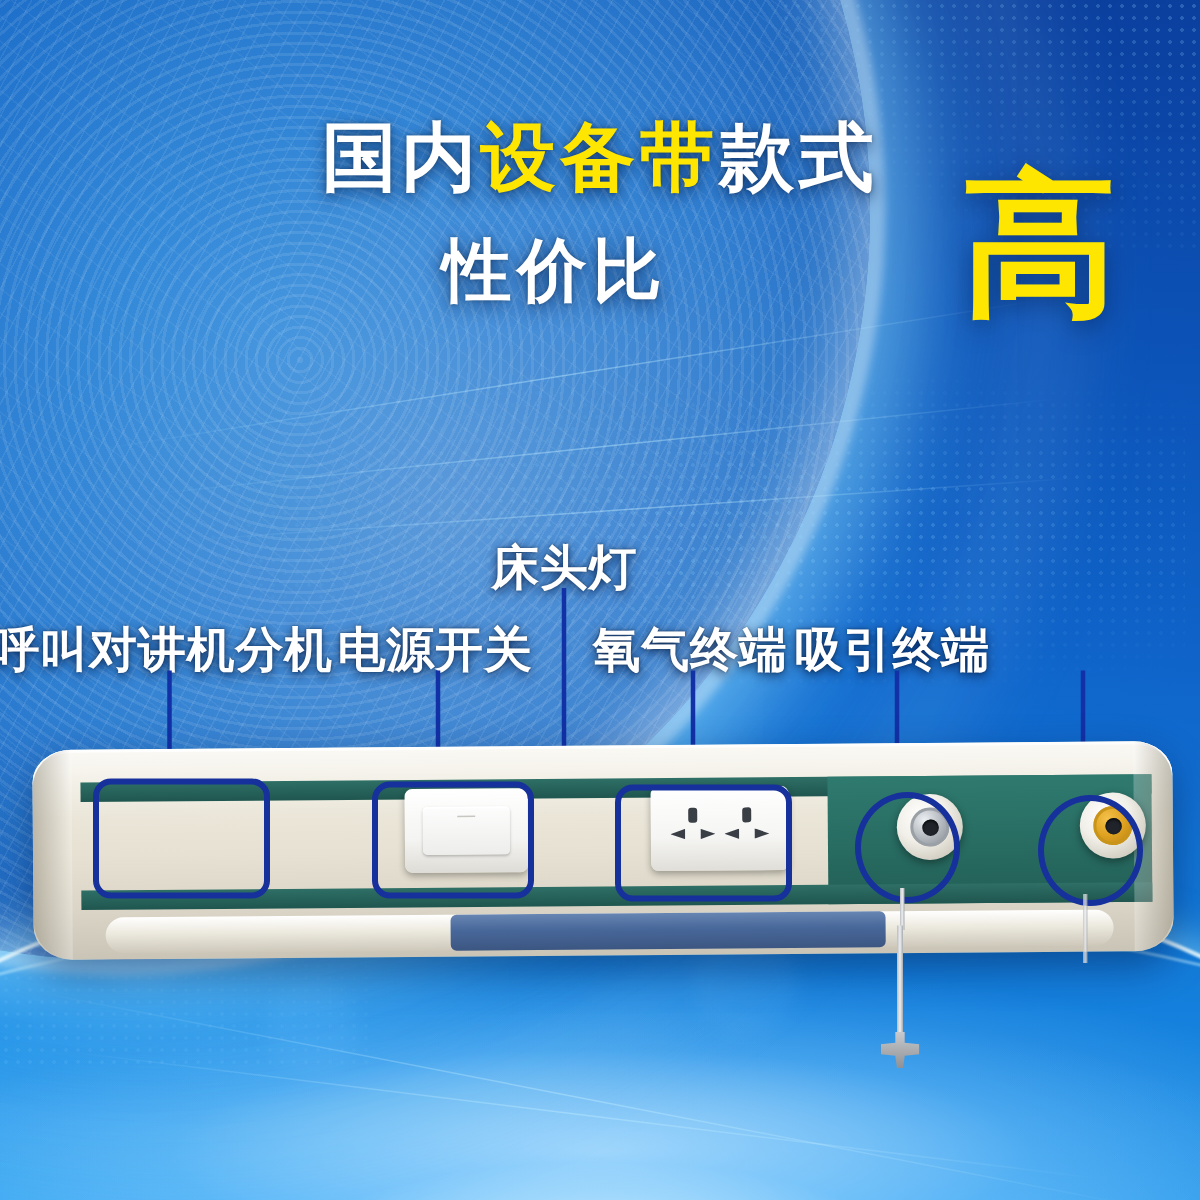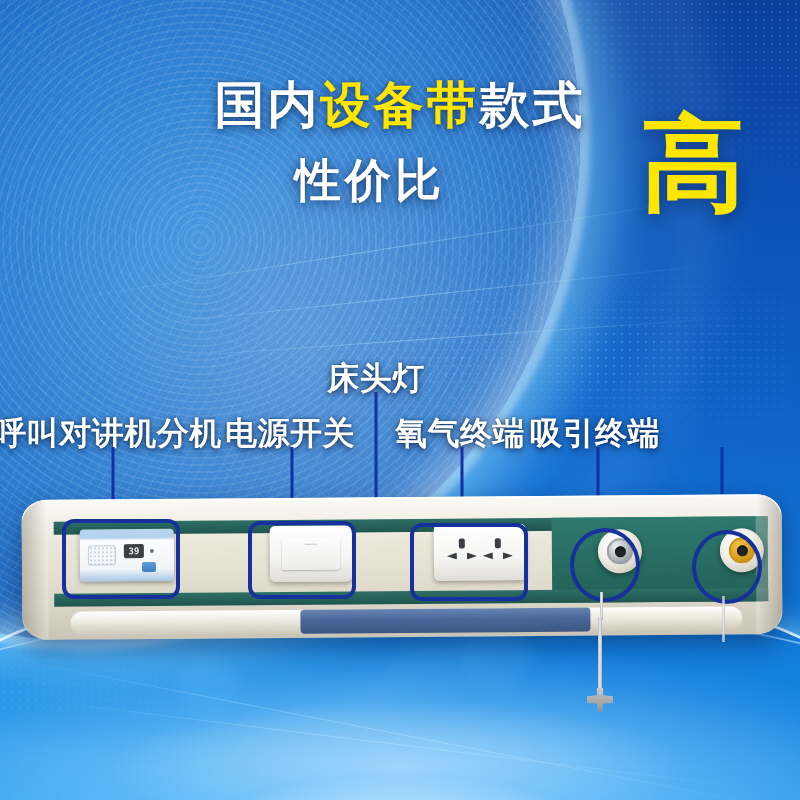--- a/index.html
+++ b/index.html
@@ -279,26 +279,20 @@
   <div class="leader" style="left:722px;top:447px;height:88px;"></div>
 
   <div class="panel">
     <div class="panel-gloss"></div>
     <div class="stripe stripe-top"></div>
     <div class="green-block"></div>
     <div class="stripe stripe-bot"></div>
     <div class="panel-cap cap-l"></div>
     <div class="panel-cap cap-r"></div>
 
-    <div class="dev intercom">
-      <div class="ic-grille"></div>
-      <div class="ic-lcd">39</div>
-      <div class="ic-led"></div>
-      <div class="ic-btn"></div>
-    </div>
 
     <div class="dev switch">
       <div class="sw-rocker">
         <div class="sw-mark"></div>
       </div>
     </div>
 
     <div class="dev socket">
       <div class="sk-face">
         <div class="sk-unit u1">

